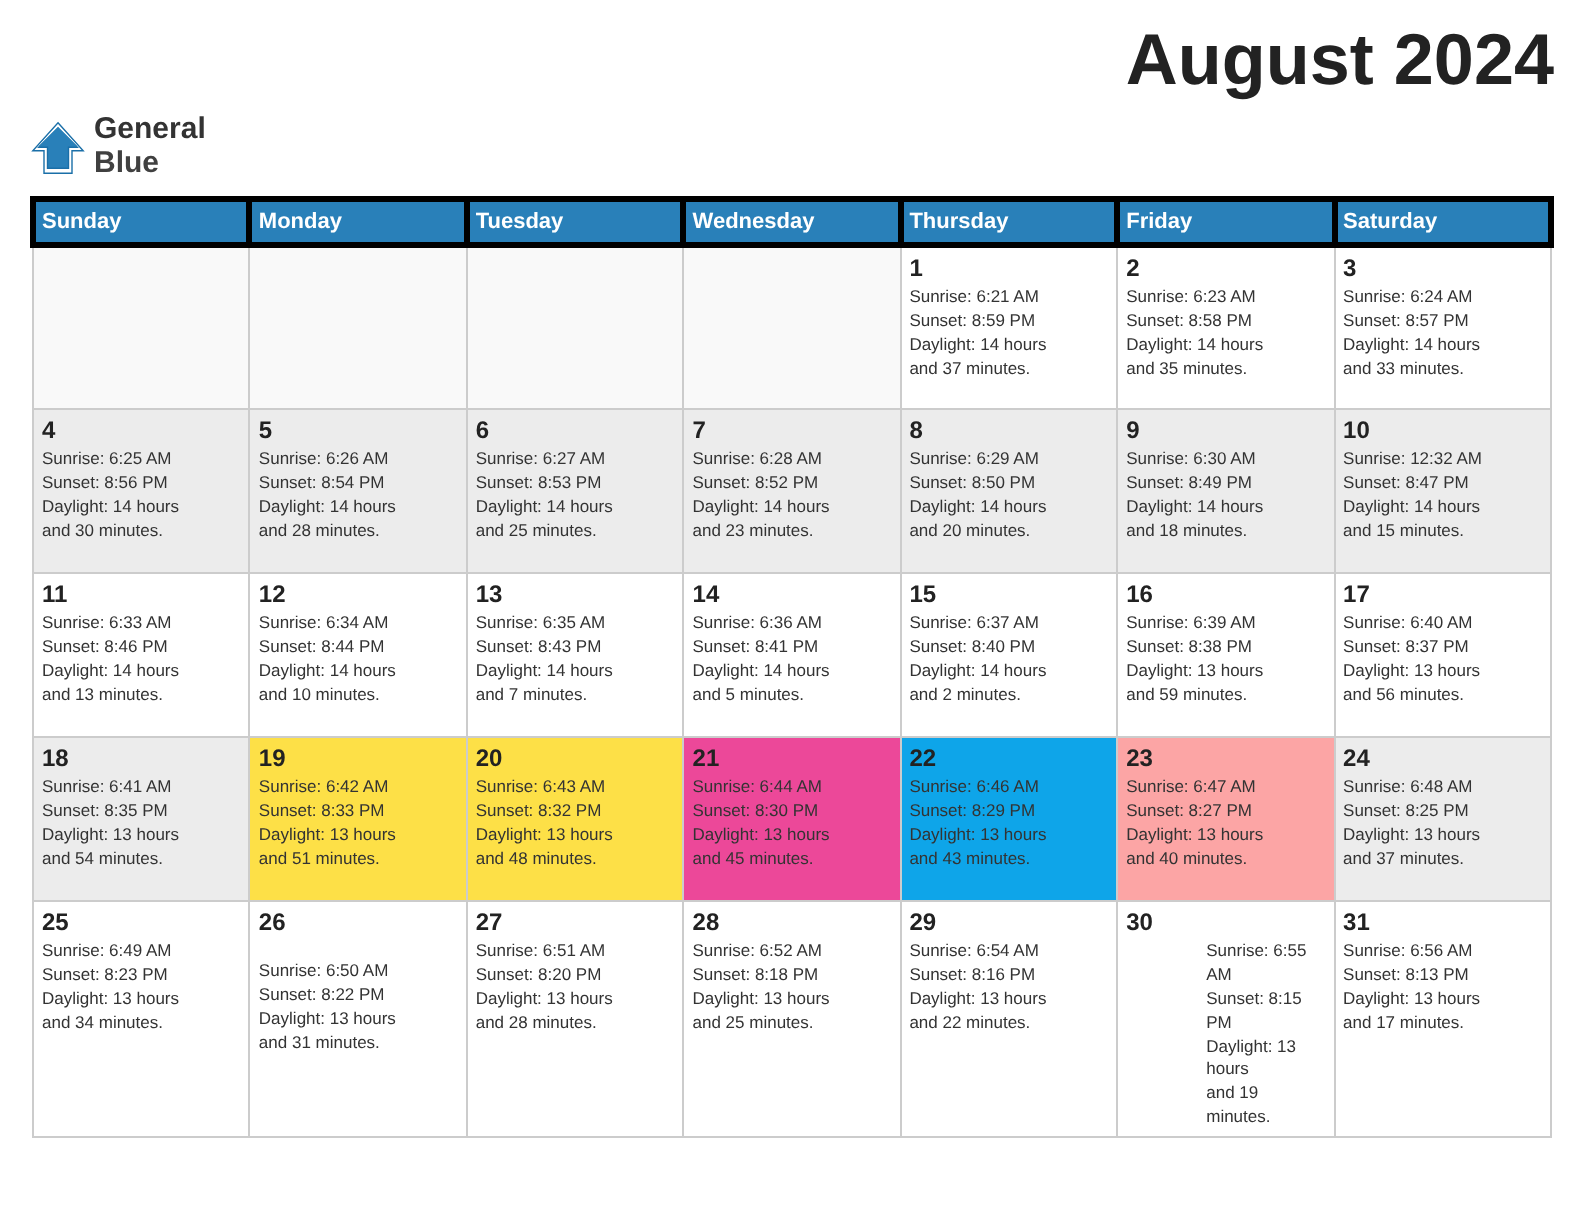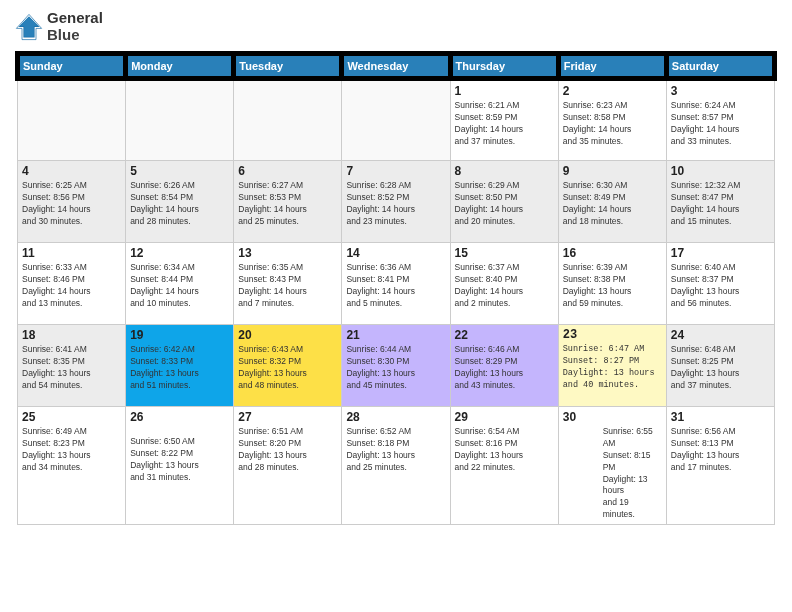--- a/index.html
+++ b/index.html
@@ -18,20 +18,21 @@
     .header {
       display: flex;
       justify-content: space-between;
       align-items: flex-start;
       margin-bottom: 8px;
     }
     .logo {
       display: flex;
       align-items: center;
       gap: 4px;
+      margin-top: 47px;
     }
     .logo-text {
       display: flex;
       flex-direction: column;
       line-height: 1.1;
     }
     .logo-general {
       font-size: 15px;
       font-weight: bold;
       color: #333;
@@ -63,21 +64,21 @@
       border-collapse: collapse;
       table-layout: fixed;
     }
     .calendar th {
       background: #2980b9;
       color: #fff;
       font-size: 11px;
       font-weight: bold;
       padding: 4px 3px;
       text-align: left;
-      border: 5px solid #000000;
+      border: 3px solid #000000;
     }
     .calendar td {
       vertical-align: top;
       border: 1px solid #ccc;
       padding: 3px 4px;
       height: 82px;
       font-size: 9px;
       color: #333;
       background: #fff;
     }
@@ -110,20 +111,21 @@
         <polygon points="20,5 35,20 28,20 28,35 12,35 12,20 5,20" fill="#1a6fa8"></polygon>
         <polygon points="20,2 38,22 30,22 30,38 10,38 10,22 2,22" fill="none" stroke="#1a6fa8" stroke-width="1"></polygon>
         <path d="M20 5 L34 19 L27 19 L27 34 L13 34 L13 19 L6 19 Z" fill="#2980b9"></path>
       </svg>
       <div class="logo-text">
         <span class="logo-general">General</span>
         <span class="logo-blue">Blue</span>
       </div>
     </div>
     <div class="title-block">
+      <div class="month-title">August 2024</div>
     </div>
   </div>
 
   <table class="calendar">
     <thead>
       <tr>
         <th>Sunday</th>
         <th>Monday</th>
         <th>Tuesday</th>
         <th>Wednesday</th>
@@ -263,49 +265,49 @@
           </td>
         </tr>
         <tr style="background: rgb(236, 236, 236);">
           <td style="background: rgb(236, 236, 236);">
             <span class="day-num">18</span>
             <div class="day-info" style="white-space: pre-line;">Sunrise: 6:41 AM
 Sunset: 8:35 PM
 Daylight: 13 hours
 and 54 minutes.</div>
           </td>
-          <td style="background: #0ea5e9;">
+          <td style="background: #fde047;">
             <span class="day-num">19</span>
             <div class="day-info" style="white-space: pre-line;">Sunrise: 6:42 AM
 Sunset: 8:33 PM
 Daylight: 13 hours
 and 51 minutes.</div>
           </td>
           <td style="background: #fde047;">
             <span class="day-num">20</span>
             <div class="day-info" style="white-space: pre-line;">Sunrise: 6:43 AM
 Sunset: 8:32 PM
 Daylight: 13 hours
 and 48 minutes.</div>
           </td>
-          <td style="background: #c4b5fd;">
+          <td style="background: #ec4899;">
             <span class="day-num">21</span>
             <div class="day-info" style="white-space: pre-line;">Sunrise: 6:44 AM
 Sunset: 8:30 PM
 Daylight: 13 hours
 and 45 minutes.</div>
           </td>
-          <td style="background: #c4b5fd;">
+          <td style="background: #0ea5e9;">
             <span class="day-num">22</span>
             <div class="day-info" style="white-space: pre-line;">Sunrise: 6:46 AM
 Sunset: 8:29 PM
 Daylight: 13 hours
 and 43 minutes.</div>
           </td>
-          <td style="background: #fef9c3; font-family: Liberation Mono, monospace;">
+          <td style="background: #fca5a5;">
             <span class="day-num">23</span>
             <div class="day-info" style="white-space: pre-line;">Sunrise: 6:47 AM
 Sunset: 8:27 PM
 Daylight: 13 hours
 and 40 minutes.</div>
           </td>
           <td style="background: rgb(236, 236, 236);">
             <span class="day-num">24</span>
             <div class="day-info" style="white-space: pre-line;">Sunrise: 6:48 AM
 Sunset: 8:25 PM

